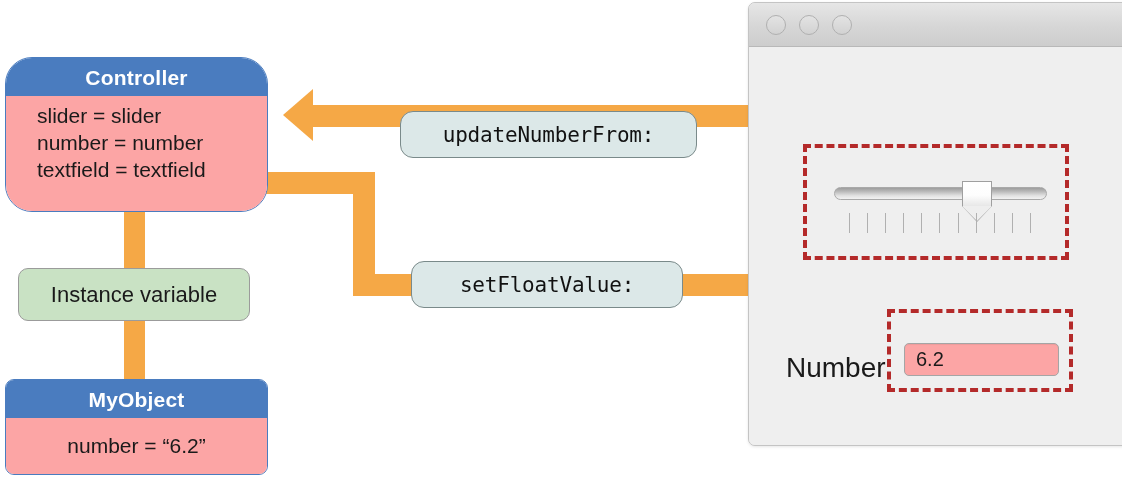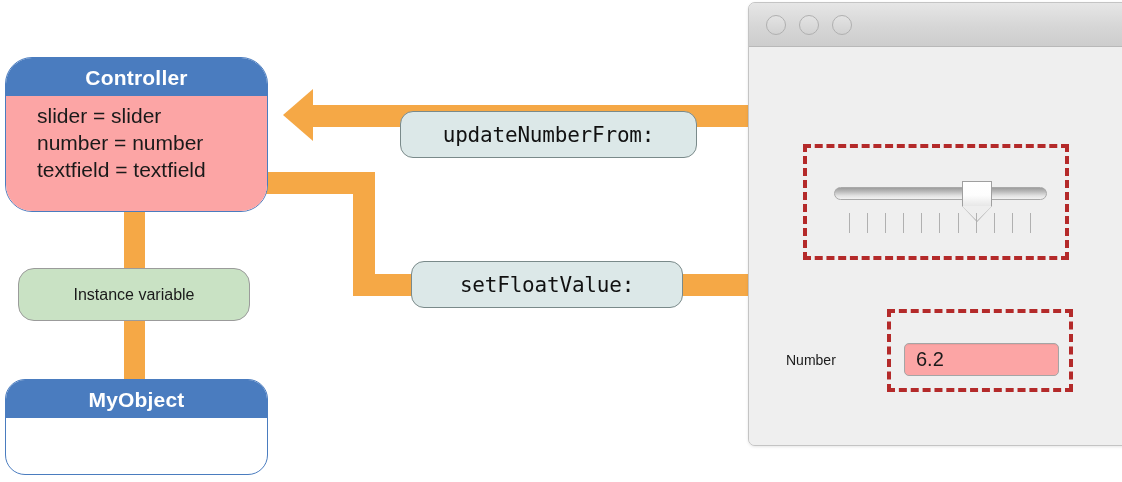--- a/index.html
+++ b/index.html
@@ -58,26 +58,26 @@
     align-items: center;
     justify-content: center;
   }
   .cb-line { white-space: pre; }
 
   
   .greenbox {
     position: absolute;
     background: #c9e2c4;
     border: 1px solid #9b9b9b;
-    border-radius: 16px;
-    box-sizing: border-box;
-    display: flex;
-    align-items: center;
-    justify-content: center;
-    font-size: 16px;
+    border-radius: 10px;
+    box-sizing: border-box;
+    display: flex;
+    align-items: center;
+    justify-content: center;
+    font-size: 22px;
     color: #1a1a1a;
   }
 
   
   .msgpill {
     position: absolute;
     background: #dce8e8;
     border: 1.5px solid #7a8a8a;
     border-radius: 13px;
     box-sizing: border-box;
@@ -183,21 +183,21 @@
     justify-content: space-between;
   }
   .tick {
     width: 1px;
     background: #b0b0b0;
   }
 
   
   .fieldlabel {
     position: absolute;
-    font-size: 14px;
+    font-size: 28px;
     color: #1a1a1a;
   }
   .textfield {
     position: absolute;
     background: #fca5a5;
     border: 1px solid #a5a5a5;
     border-radius: 5px;
     box-sizing: border-box;
     display: flex;
     align-items: center;
@@ -230,22 +230,25 @@
       <div class="cb-line">slider = slider</div>
       <div class="cb-line">number = number</div>
       <div class="cb-line">textfield = textfield</div>
     </div>
   </div>
 
   <div class="greenbox" style="left:18px; top:268px; width:232px; height:53px;">
     <span>Instance variable</span>
   </div>
 
-  <div class="classbox" style="left:5px; top:379px; width:263px; height:96px;border-radius:20px;">
+  <div class="classbox" style="left:5px; top:379px; width:263px; height:96px;">
     <div class="cb-header" style="height:38px;">MyObject</div>
+    <div class="cb-body center" style="height:56px;">
+      <div class="cb-line">number = “6.2”</div>
+    </div>
   </div>
 
   <div class="msgpill" style="left:400px; top:111px; width:297px; height:47px;">
     <span>updateNumberFrom:</span>
   </div>
 
   <div class="msgpill" style="left:411px; top:261px; width:272px; height:47px;">
     <span>setFloatValue:</span>
   </div>
 

